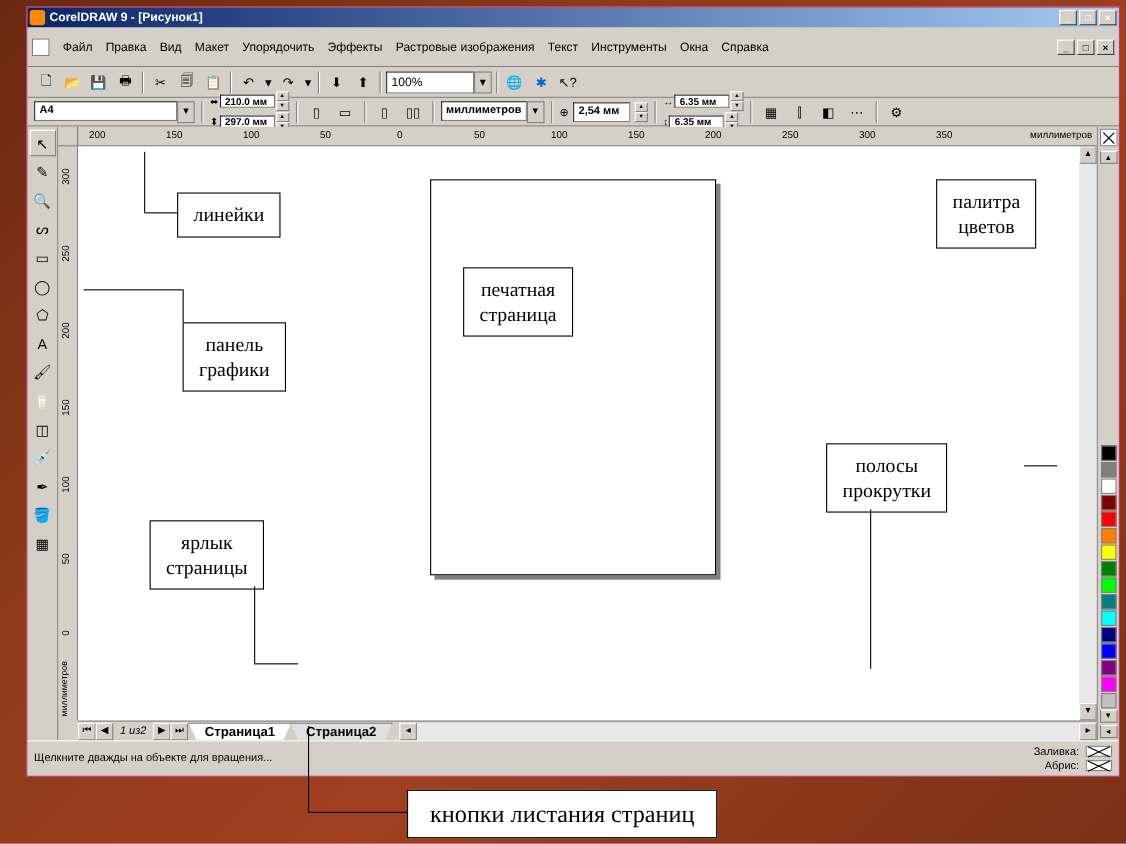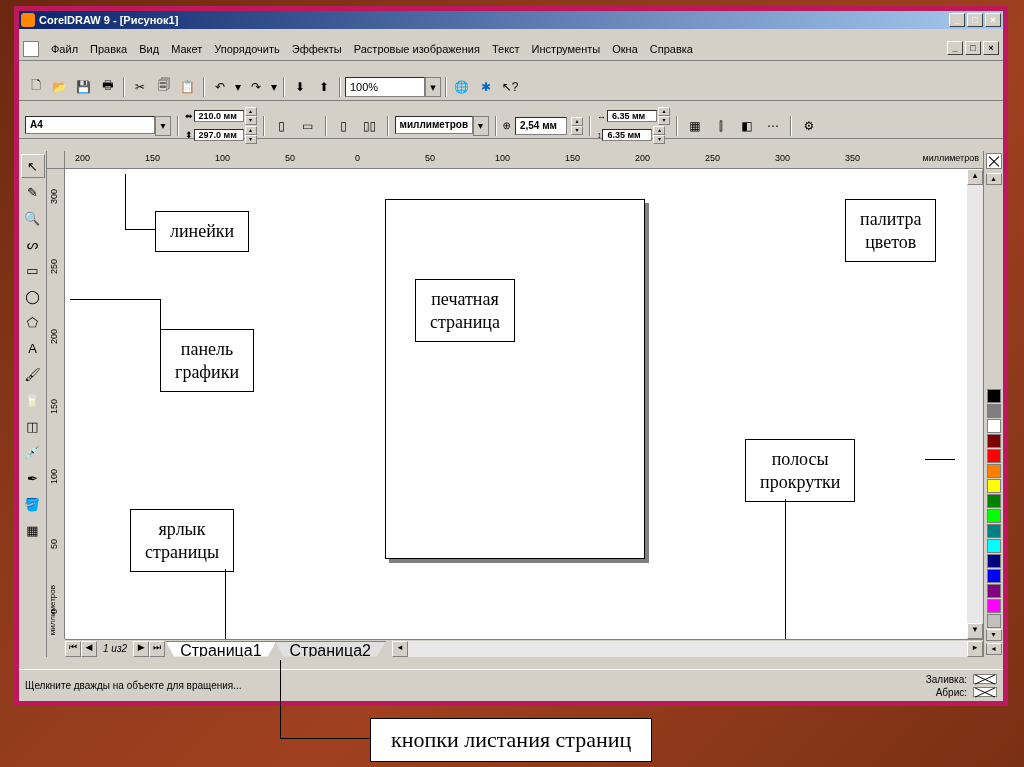--- a/index.html
+++ b/index.html
@@ -7,29 +7,28 @@
   font-family: Tahoma, Arial, sans-serif;
   font-size: 11px;
   background: linear-gradient(135deg, #6b2810 0%, #8b3a1a 30%, #a04020 60%, #7a3015 100%);
   width: 1024px;
   height: 767px;
   overflow: hidden;
   position: relative;
 }
 .window {
   position: absolute;
-  left: 14px;
+  left: 24px;
   top: 6px;
   width: 994px;
   height: 700px;
   background: #d4d0c8;
-  border: 5px solid #be185d;
+  border: 1px solid #be185d;
   display: flex;
   flex-direction: column;
-  gap: 12px;
 }
 .titlebar {
   height: 18px;
   background: linear-gradient(to right, #0a246a, #a6caf0);
   color: #fff;
   display: flex;
   align-items: center;
   padding: 0 2px;
 }
 .titlebar-icon {
@@ -47,23 +46,24 @@
   border-top-color: #fff;
   border-left-color: #fff;
   font-size: 9px;
   text-align: center;
   line-height: 12px;
   cursor: pointer;
   font-family: Arial;
   font-weight: bold;
 }
 .menubar {
-  height: 20px;
-  background: #d4d0c8;
-  display: flex;
+  height: 36px;
+  background: #d4d0c8;
+  display: flex;
+  align-items: center;
   border-bottom: 1px solid #808080;
   padding: 0 4px;
 }
 .menu-icon {
   width: 16px; height: 16px;
   background: #fff;
   border: 1px solid #808080;
   margin-right: 6px;
 }
 .menu-item {
@@ -327,25 +327,26 @@
   font-size:9px;
   cursor:pointer;
 }
 .page-count { padding:0 6px; font-size:10px;font-style:italic; }
 .page-tab {
   height:16px;
   padding:0 14px;
   background:#fff;
   border:1px solid #808080;
   border-bottom:none;
-  font-size:16px;
+  font-size:12px;
   cursor:pointer;
   position:relative;
   clip-path: polygon(0 0, 100% 0, 92% 100%, 8% 100%);
   margin-right:-2px;
+  font-weight:bold;
 }
 .page-tab.inactive { background:#e0e0e0; }
 .h-scroll-track { flex:1; background:#e8e8e8; height:16px; margin:0 0 0 8px; display:flex; }
 .h-scroll-track .scroll-btn:first-child { margin-right:auto; }
 
 .statusbar {
   height: 32px;
   background:#d4d0c8;
   border-top:1px solid #fff;
   display:flex;

